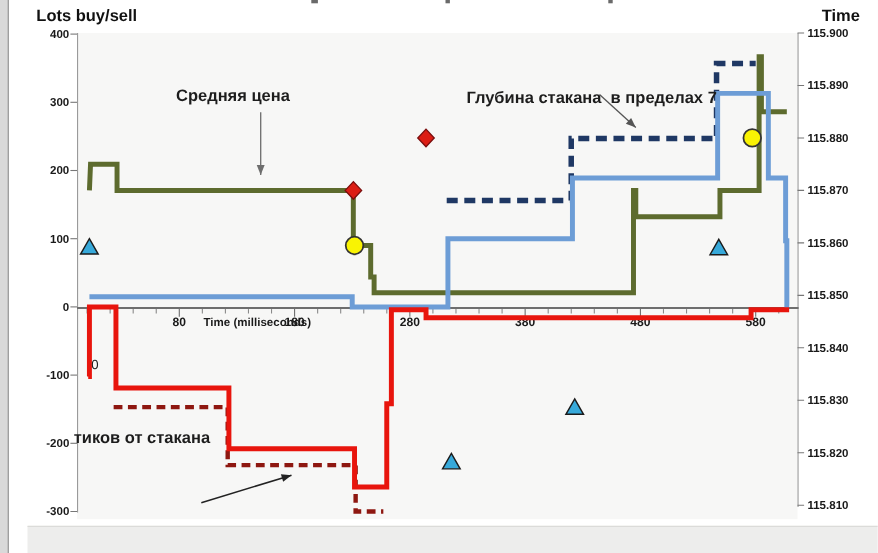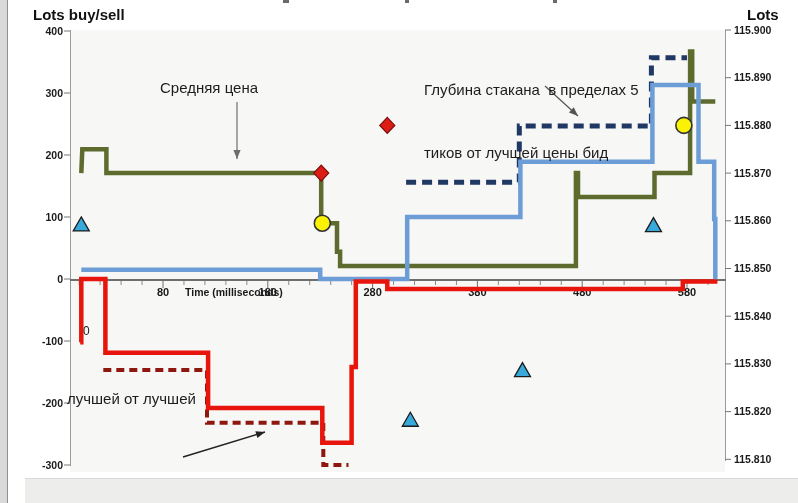--- a/index.html
+++ b/index.html
@@ -10,21 +10,21 @@
   .left-strip{position:absolute;left:0;top:0;width:7px;height:503px;
     background:#d9d9d9;border-right:1px solid #8f8f8f;}
   .bottom-band{position:absolute;left:25px;top:478px;width:773px;height:25px;
     background:#ededec;border-top:1px solid #d9d9d8;}
   .plot-bg{position:absolute;left:70px;top:30px;width:655px;height:442px;
     background:#f7f7f6;}
   #chart-svg{position:absolute;left:0;top:0;}
   .axis-title{position:absolute;font-size:15px;font-weight:bold;color:#111;}
   #lots-axis-title{left:33px;top:6px;}
   #price-axis-title{left:747px;top:6px;}
-  .annot{position:absolute;font-size:15px;color:#1d1d1d;}
+  .annot{position:absolute;font-size:15px;color:#1d1d1d;font-weight:bold;}
   #annot-avg-price{left:160px;top:79px;}
   #annot-bid-depth{left:424px;top:37px;line-height:21px;white-space:pre;}
   #annot-ask-depth{left:67px;top:389px;line-height:19px;}
   #stray-zero-label{position:absolute;left:83px;top:324px;font-size:12px;color:#222;}
   .frag{position:absolute;top:0;height:3px;background:#6a6a6a;}
 </style>
 </head>
 <body>
 
 <div class="left-strip"></div>
@@ -128,23 +128,22 @@
     <path d="M 653.4639999999999 217.56 L 661.4639999999999 231.56 L 645.4639999999999 231.56 Z" fill="#37a9da" stroke="#1b1b1b" stroke-width="1.3"></path>
     <line x1="237" y1="102" x2="237" y2="159" stroke="#6e6e6e" stroke-width="1.2"></line>
     <polygon points="237,159 233.4,150 240.6,150" fill="#6e6e6e"></polygon>
     <line x1="545" y1="86" x2="578" y2="116" stroke="#555" stroke-width="1.2"></line>
     <polygon points="578,116 568.9189172810499,112.60972911825858 573.7621613978232,107.28216058980779" fill="#555"></polygon>
     <line x1="183" y1="457" x2="265" y2="432" stroke="#222" stroke-width="1.4"></line>
     <polygon points="265,432 257.4410602769053,438.0681488332621 255.34135479826787,431.1811148633314" fill="#222"></polygon>
   </svg>
 
 <div class="axis-title" id="lots-axis-title">Lots buy/sell</div>
-<div class="axis-title" id="price-axis-title">Lots</div>
+<div class="axis-title" id="price-axis-title">Time</div>
 
 <div class="annot" id="annot-avg-price">Средняя цена</div>
 <div class="annot" id="annot-bid-depth">
-  <div>Глубина стакана  в пределах 5</div>
-  <div>тиков от лучшей цены бид</div>
+  <div>Глубина стакана  в пределах 7</div>
 </div>
 <div class="annot" id="annot-ask-depth">
-  <div>лучшей от лучшей</div>
+  <div>тиков от стакана</div>
 </div>
 <div id="stray-zero-label">0</div>
 
 </body></html>

